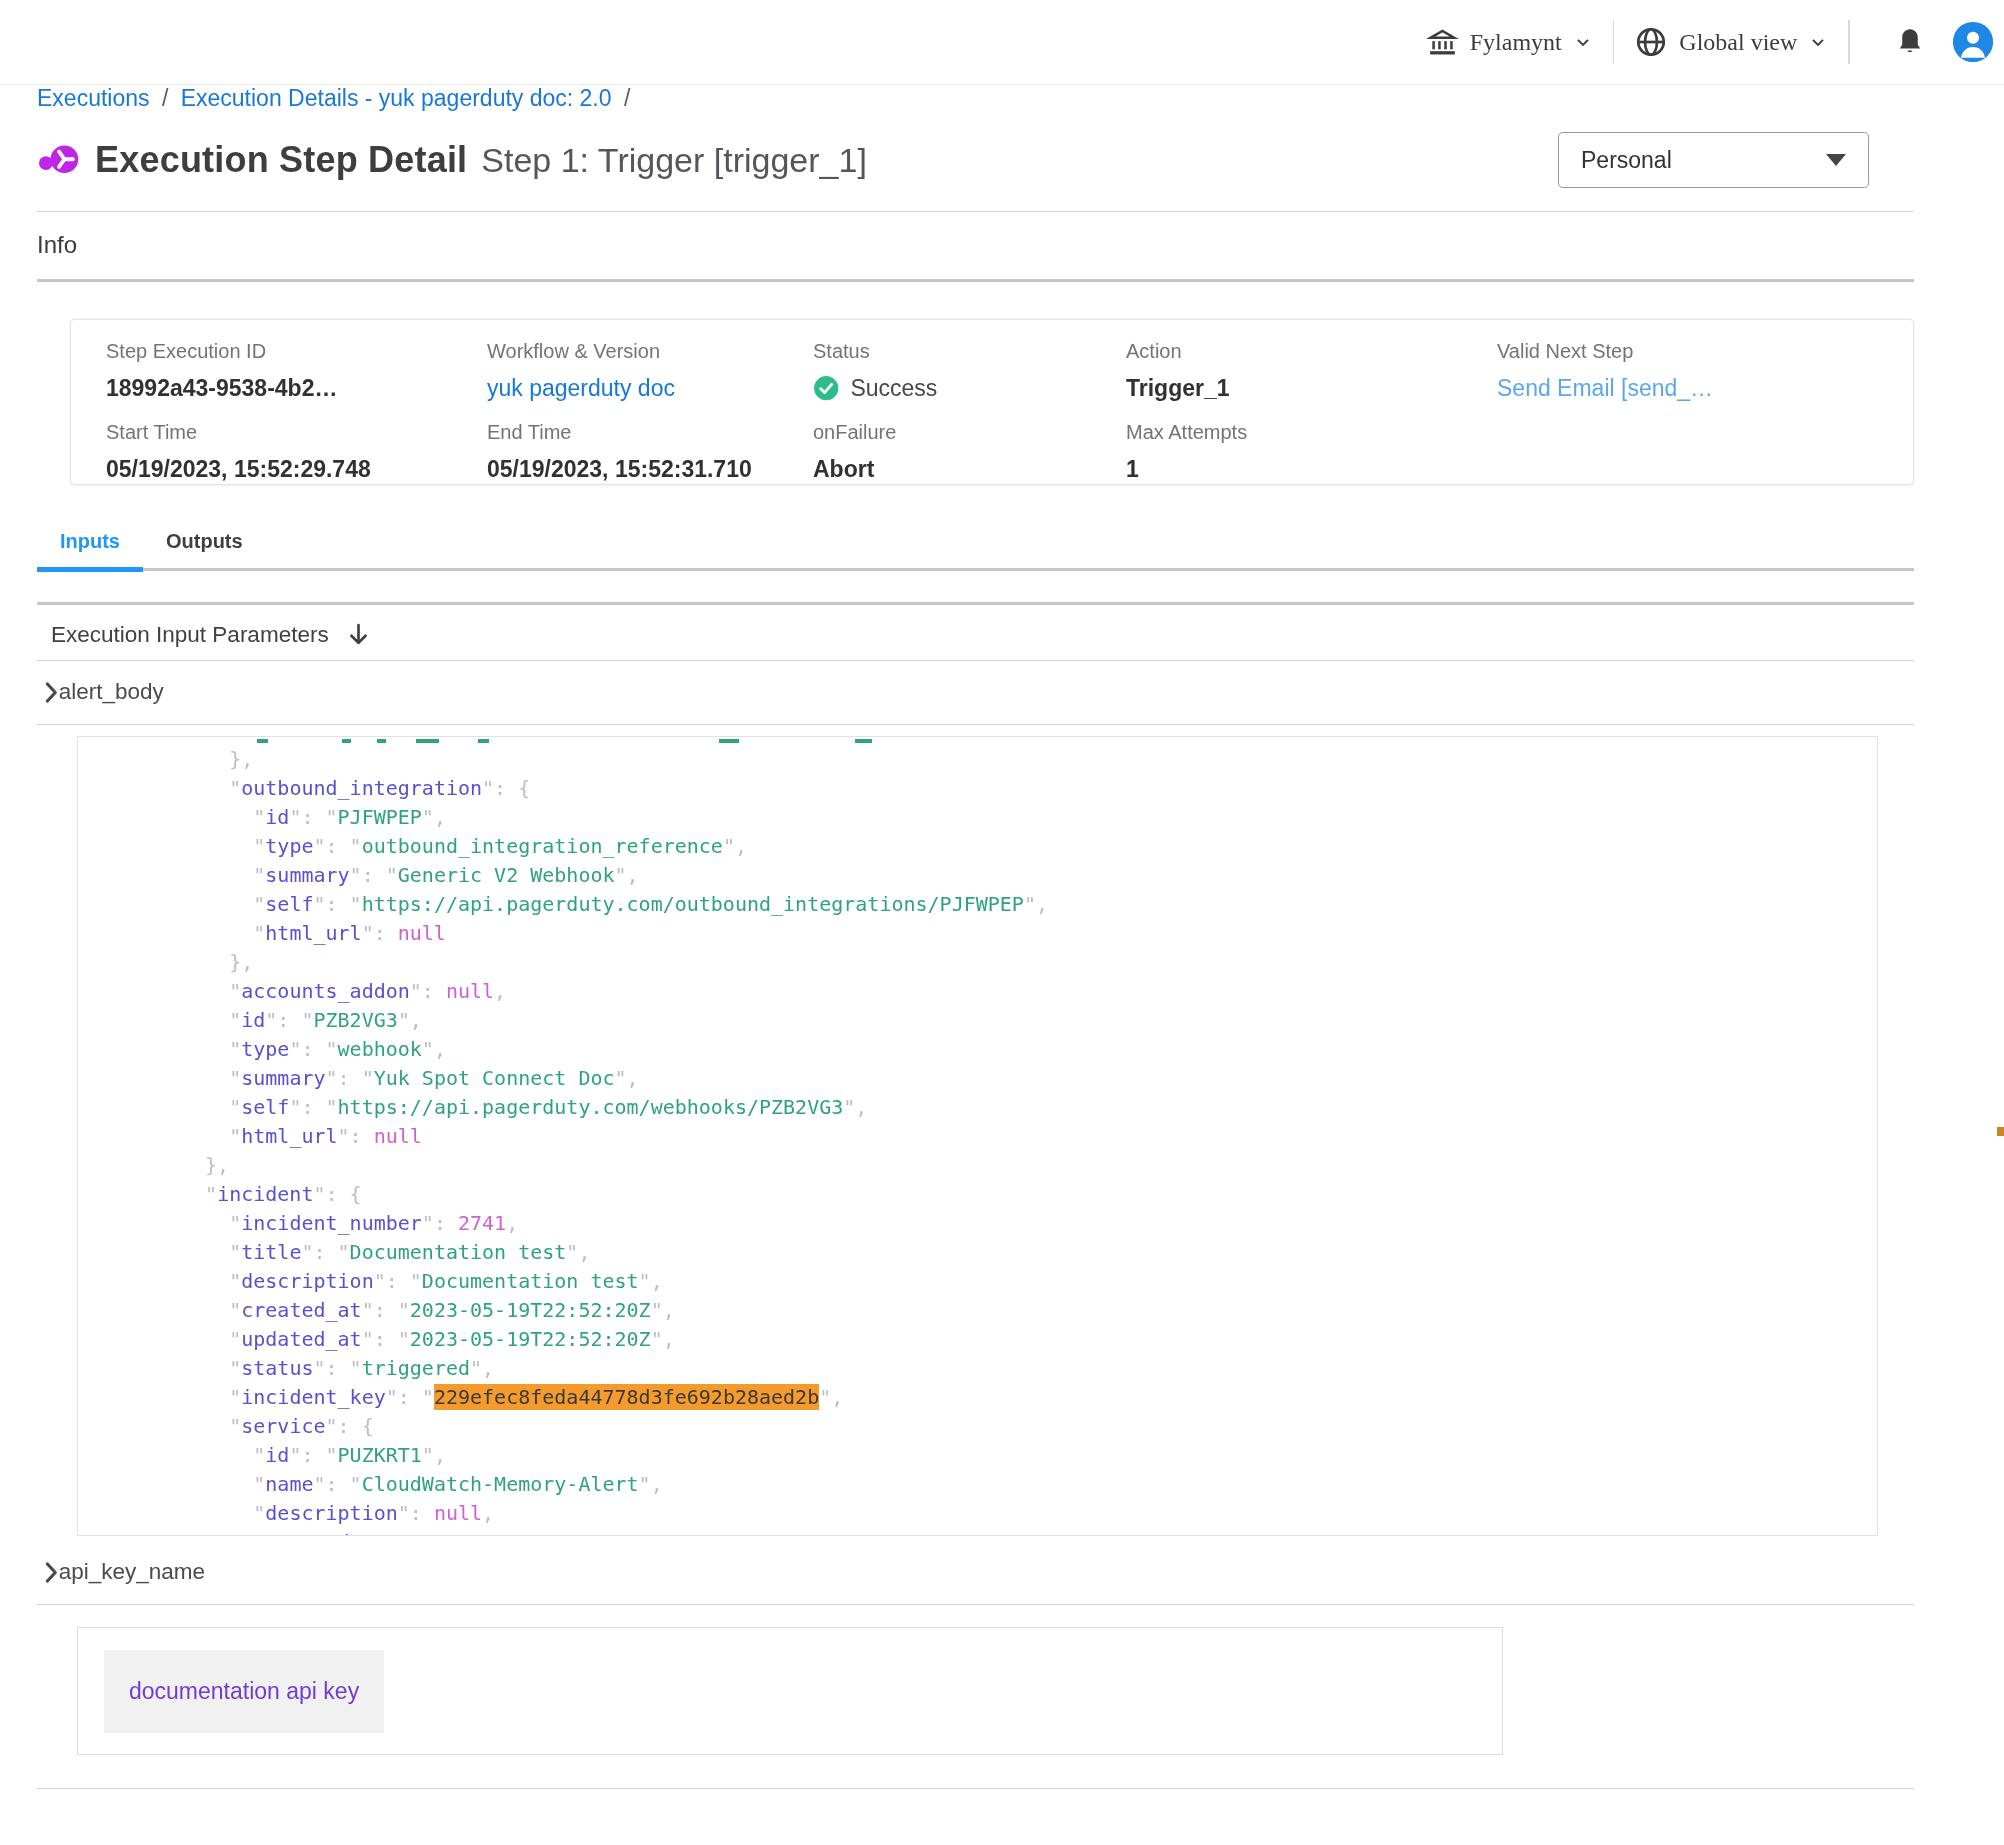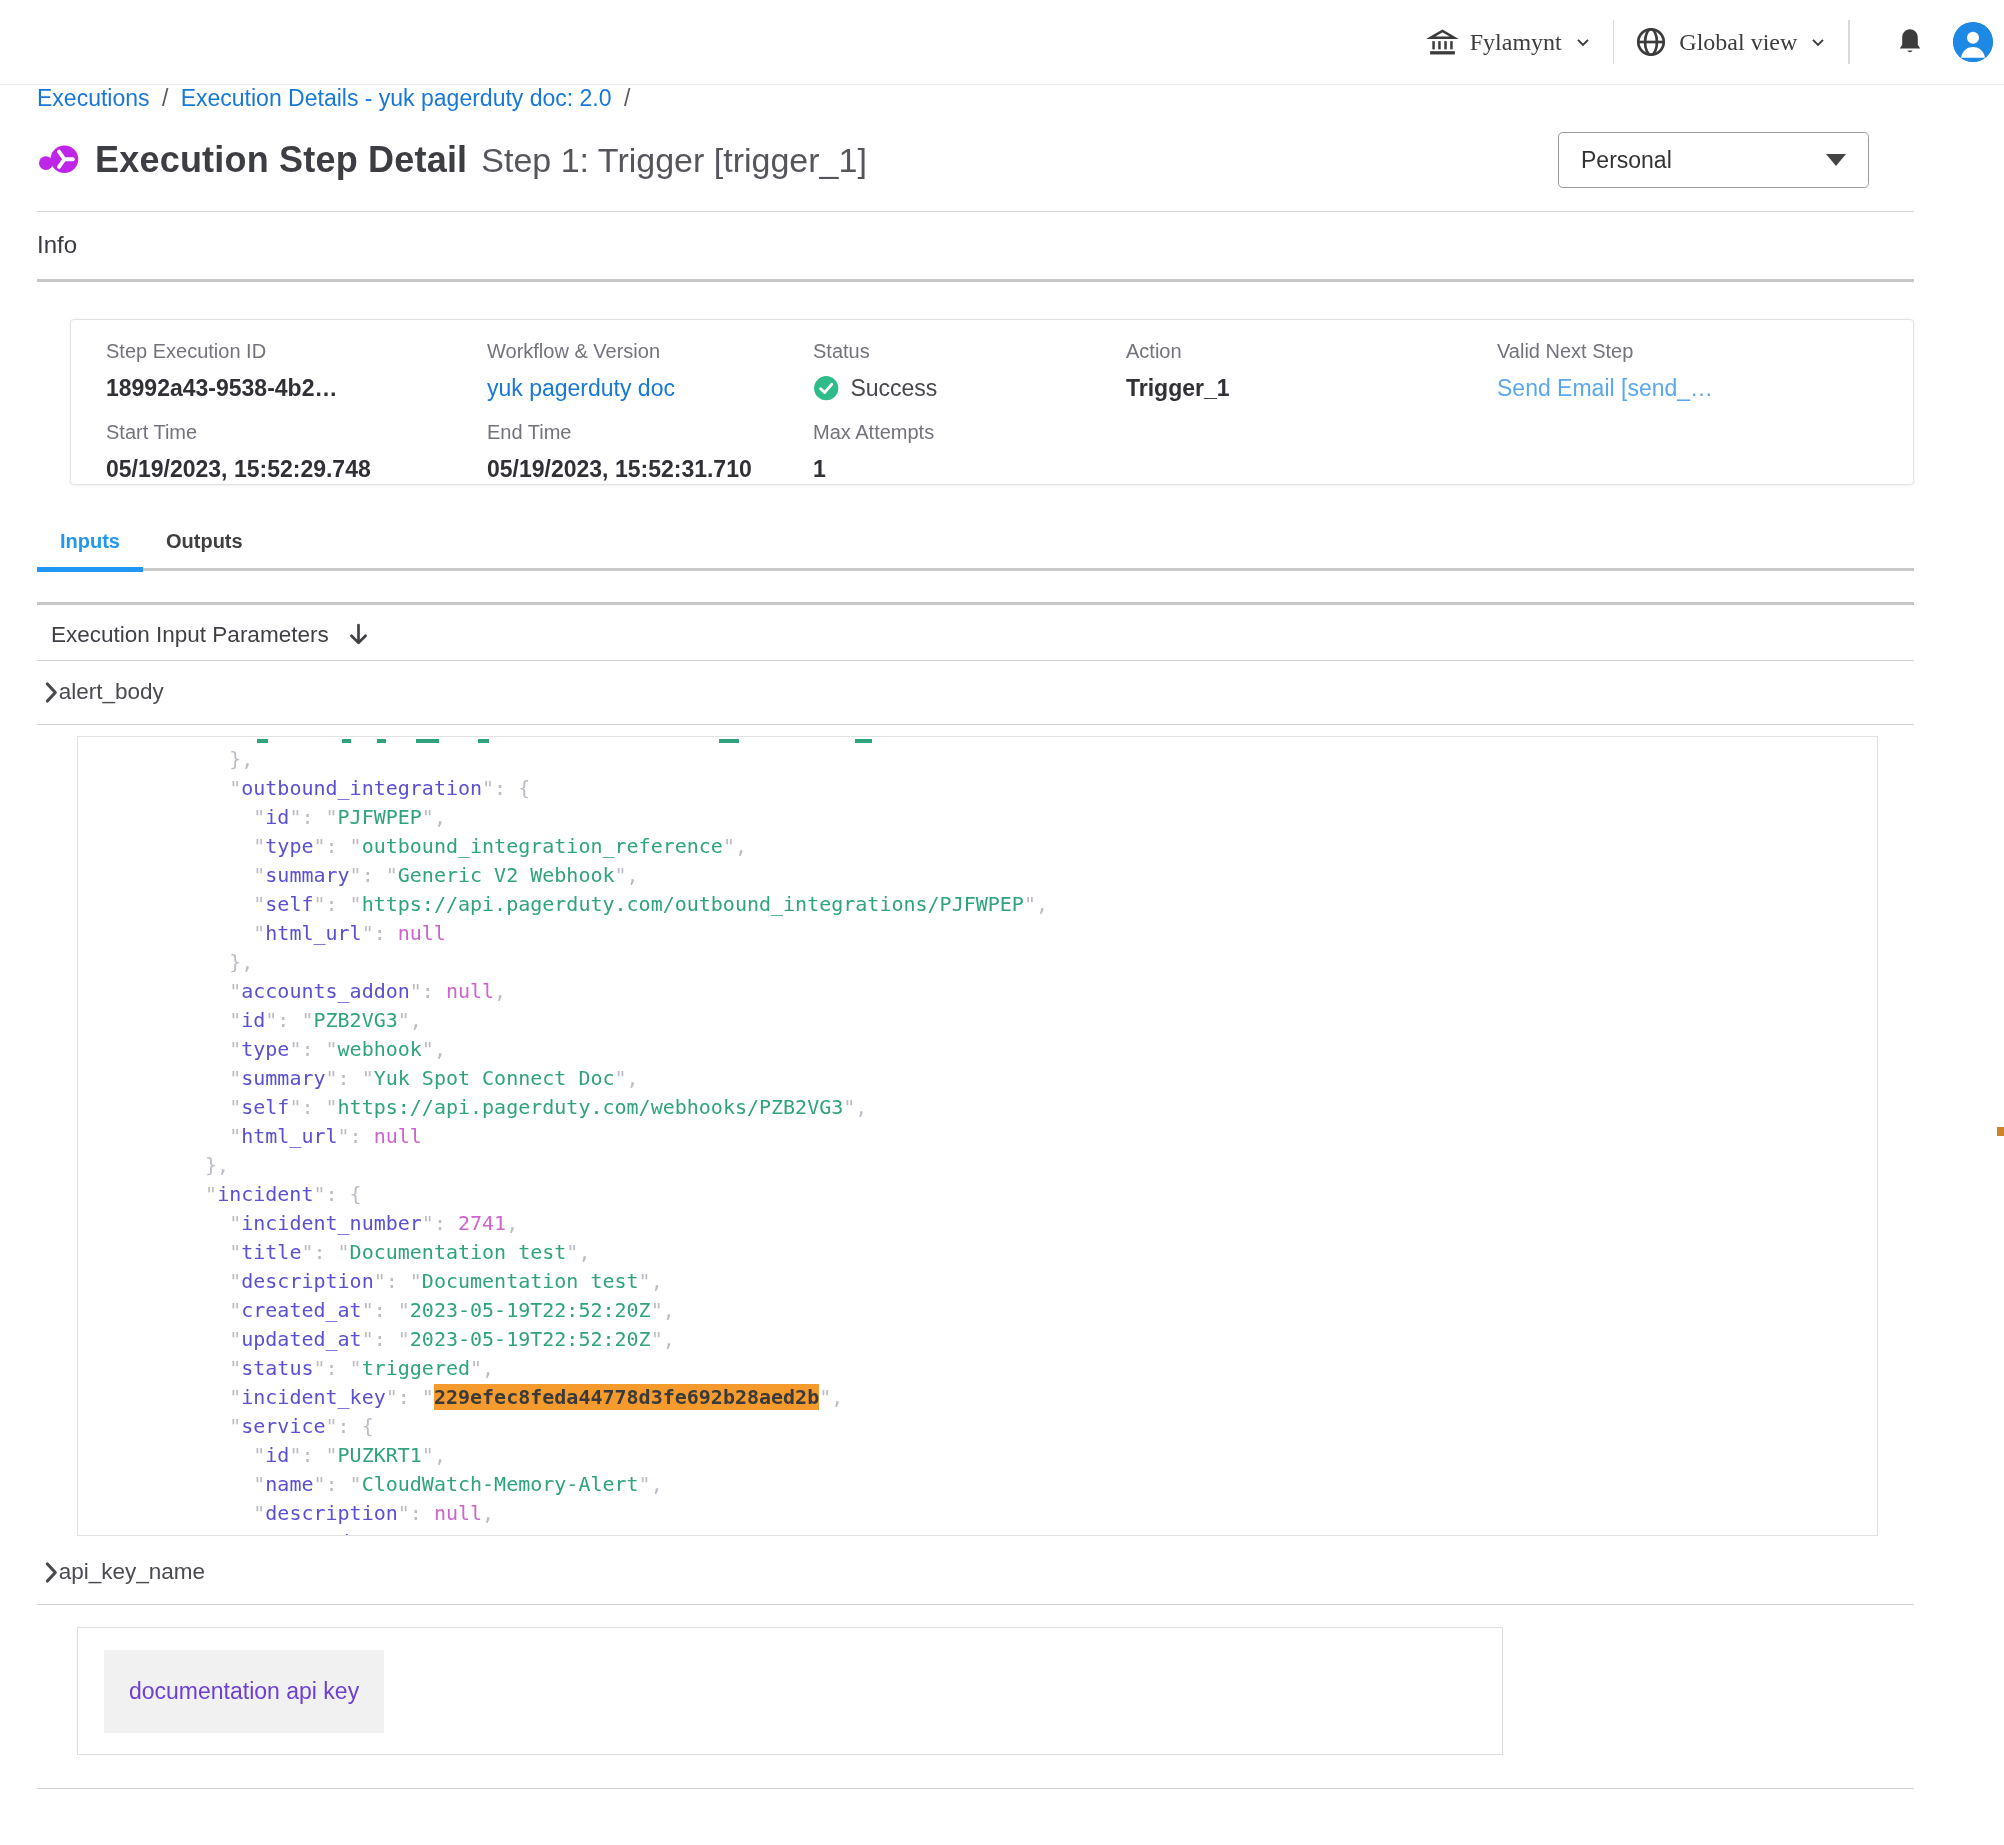--- a/index.html
+++ b/index.html
@@ -71,21 +71,21 @@
 
   
   .code-box { margin-top:11px; margin-left:40px; width:1801px; height:800px;
     border:1.6px solid #e2e2e2; background:#fff; overflow:hidden; position:relative; }
   .code-pre { font-family:"DejaVu Sans Mono", monospace; font-size:20px; line-height:29px;
     padding-left:103px; white-space:pre; padding-top:7.8px; }
   .t-p { color:#bcbcc6; }
   .t-k { color:#5a50d2; }
   .t-s { color:#2fa37e; }
   .t-n { color:#ce63cf; }
-  .t-h { background:#f59b2e; color:#3a3a3a; padding:1px 0;font-weight:bold; }
+  .t-h { background:#f59b2e; color:#3a3a3a; padding:1px 0; }
   .clip-frag { position:absolute; top:1.6px; height:4.7px; background:#2fa37e; }
 
   
   .value-box { margin-top:22px; margin-left:40px; width:1426px; height:128px;
     border:1.6px solid #dedede; background:#fff; display:flex; align-items:center; padding-left:26px; }
   .chip { background:#f1f1f1; padding:28px 25px; font-size:23px; color:#6d3fd4; }
 
   .after-box-rule { margin-top:33px; border:none; border-top:1.6px solid #d3d3d3; }
 
   .scroll-marker { position:absolute; right:0; top:1042px; width:7.8px; height:9.3px; background:#cc8427; }
@@ -213,20 +213,24 @@
     </div>
     <div>
       <div class="f-label">Start Time</div>
       <div class="f-value">05/19/2023, 15:52:29.748</div>
     </div>
     <div>
       <div class="f-label">End Time</div>
       <div class="f-value">05/19/2023, 15:52:31.710</div>
     </div>
     <div>
+      <div class="f-label">onFailure</div>
+      <div class="f-value">Abort</div>
+    </div>
+    <div>
       <div class="f-label">Max Attempts</div>
       <div class="f-value">1</div>
     </div>
     <div></div>
   </div>
 
   <div class="tabs">
     <div class="tab active">Inputs</div>
     <div class="tab inactive">Outputs</div>
   </div>

